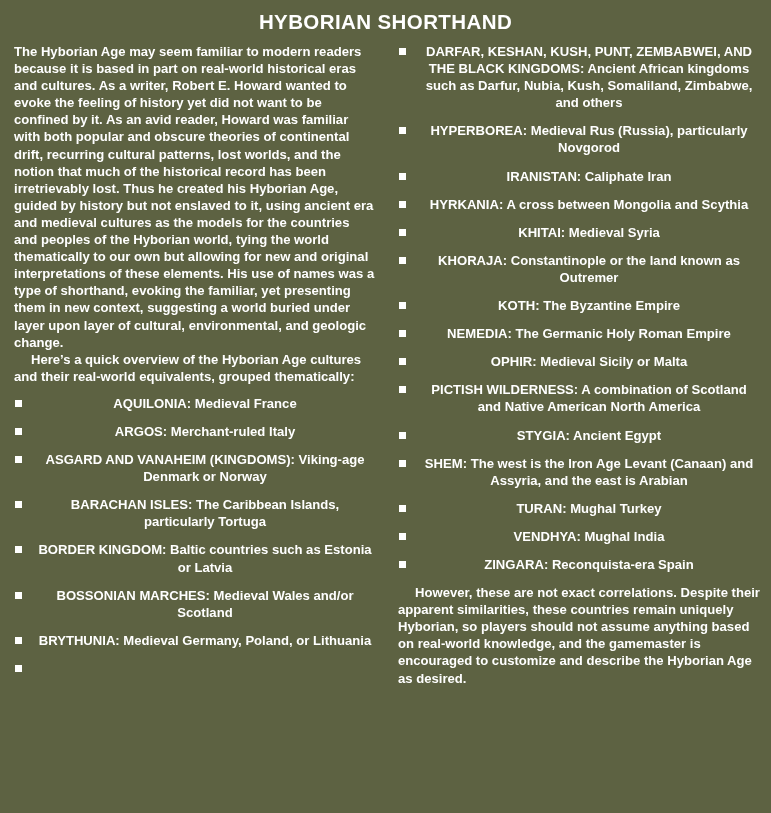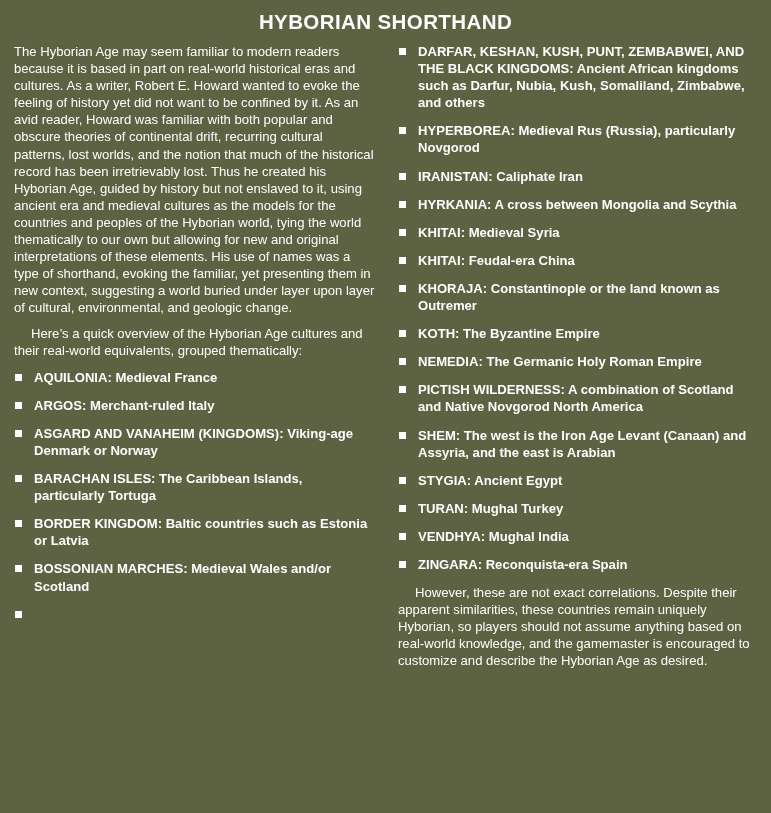--- a/index.html
+++ b/index.html
@@ -36,32 +36,33 @@
     align-items: flex-start;
   }
   .col {
     width: 362px;
     flex: 0 0 362px;
   }
   p.body-par {
     margin: 0 0 0 0;
     font-size: 13.1px;
     line-height: 17.1px;
-    font-weight: normal;
+    font-weight: bold;
     color: #ffffff;
     text-align: left;
   }
   p.indented {
     text-indent: 17px;
-    margin-top: 8px;
+    margin-top: 0;
   }
   ul.entries {
     list-style: none;
     margin: 10px 0 0 0;
     padding: 0;
+    text-align: center;
   }
   ul.entries.first-right {
     margin-top: 0;
   }
   ul.entries li {
     position: relative;
     padding-left: 20px;
     margin-bottom: 11px;
     font-size: 13.1px;
     line-height: 17.1px;
@@ -121,20 +122,21 @@
         <li>
           <span class="bullet"></span>
           <span class="entry-text">BORDER KINGDOM: Baltic countries such as Estonia or Latvia</span>
         </li>
         <li>
           <span class="bullet"></span>
           <span class="entry-text">BOSSONIAN MARCHES: Medieval Wales and/or Scotland</span>
         </li>
         <li>
           <span class="bullet"></span>
+          <span class="entry-text">BRYTHUNIA: Medieval Germany, Poland, or Lithuania</span>
         </li>
         <li>
           <span class="bullet"></span>
         </li>
         <li>
           <span class="bullet"></span>
         </li>
       </ul>
     </div>
 
@@ -155,48 +157,45 @@
         <li>
           <span class="bullet"></span>
           <span class="entry-text">HYRKANIA: A cross between Mongolia and Scythia</span>
         </li>
         <li>
           <span class="bullet"></span>
           <span class="entry-text">KHITAI: Medieval Syria</span>
         </li>
         <li>
           <span class="bullet"></span>
-          <span class="entry-text">KHITAI: Feudal-era China</span>
-        </li>
-        <li>
-          <span class="bullet"></span>
           <span class="entry-text">KHORAJA: Constantinople or the land known as Outremer</span>
         </li>
         <li>
           <span class="bullet"></span>
           <span class="entry-text">KOTH: The Byzantine Empire</span>
         </li>
         <li>
           <span class="bullet"></span>
           <span class="entry-text">NEMEDIA: The Germanic Holy Roman Empire</span>
         </li>
         <li>
           <span class="bullet"></span>
-        </li>
-        <li>
-          <span class="bullet"></span>
-          <span class="entry-text">PICTISH WILDERNESS: A combination of Scotland and Native Novgorod North America</span>
+          <span class="entry-text">OPHIR: Medieval Sicily or Malta</span>
+        </li>
+        <li>
+          <span class="bullet"></span>
+          <span class="entry-text">PICTISH WILDERNESS: A combination of Scotland and Native American North America</span>
+        </li>
+        <li>
+          <span class="bullet"></span>
+          <span class="entry-text">STYGIA: Ancient Egypt</span>
         </li>
         <li>
           <span class="bullet"></span>
           <span class="entry-text">SHEM: The west is the Iron Age Levant (Canaan) and Assyria, and the east is Arabian</span>
-        </li>
-        <li>
-          <span class="bullet"></span>
-          <span class="entry-text">STYGIA: Ancient Egypt</span>
         </li>
         <li>
           <span class="bullet"></span>
           <span class="entry-text">TURAN: Mughal Turkey</span>
         </li>
         <li>
           <span class="bullet"></span>
           <span class="entry-text">VENDHYA: Mughal India</span>
         </li>
         <li>

